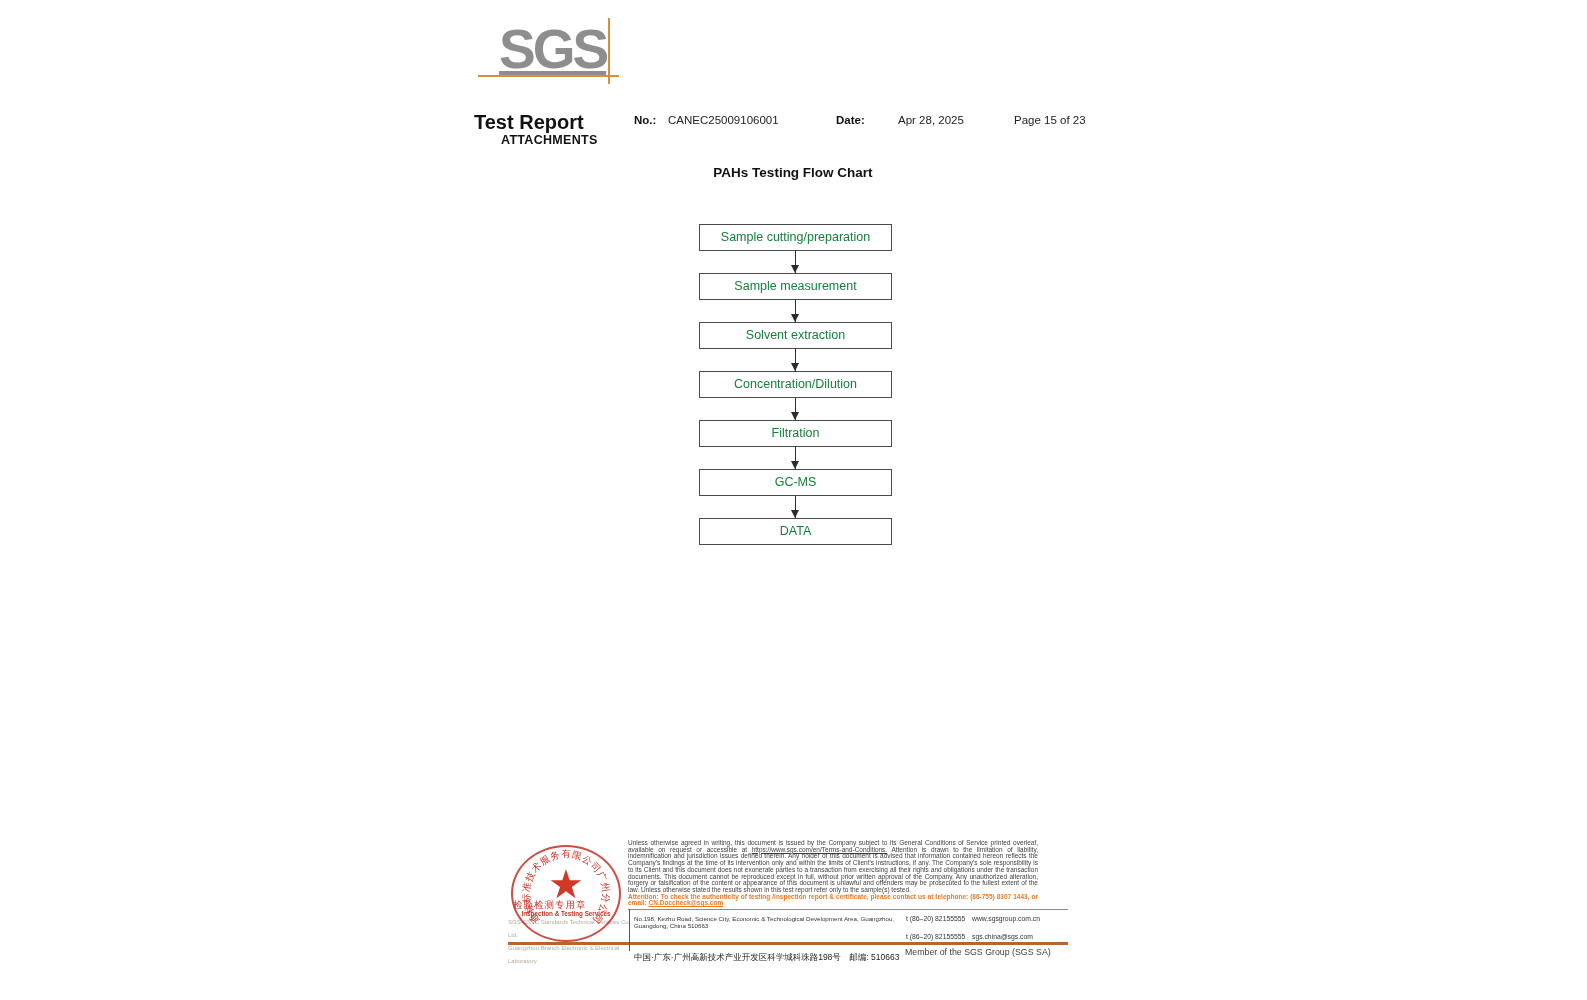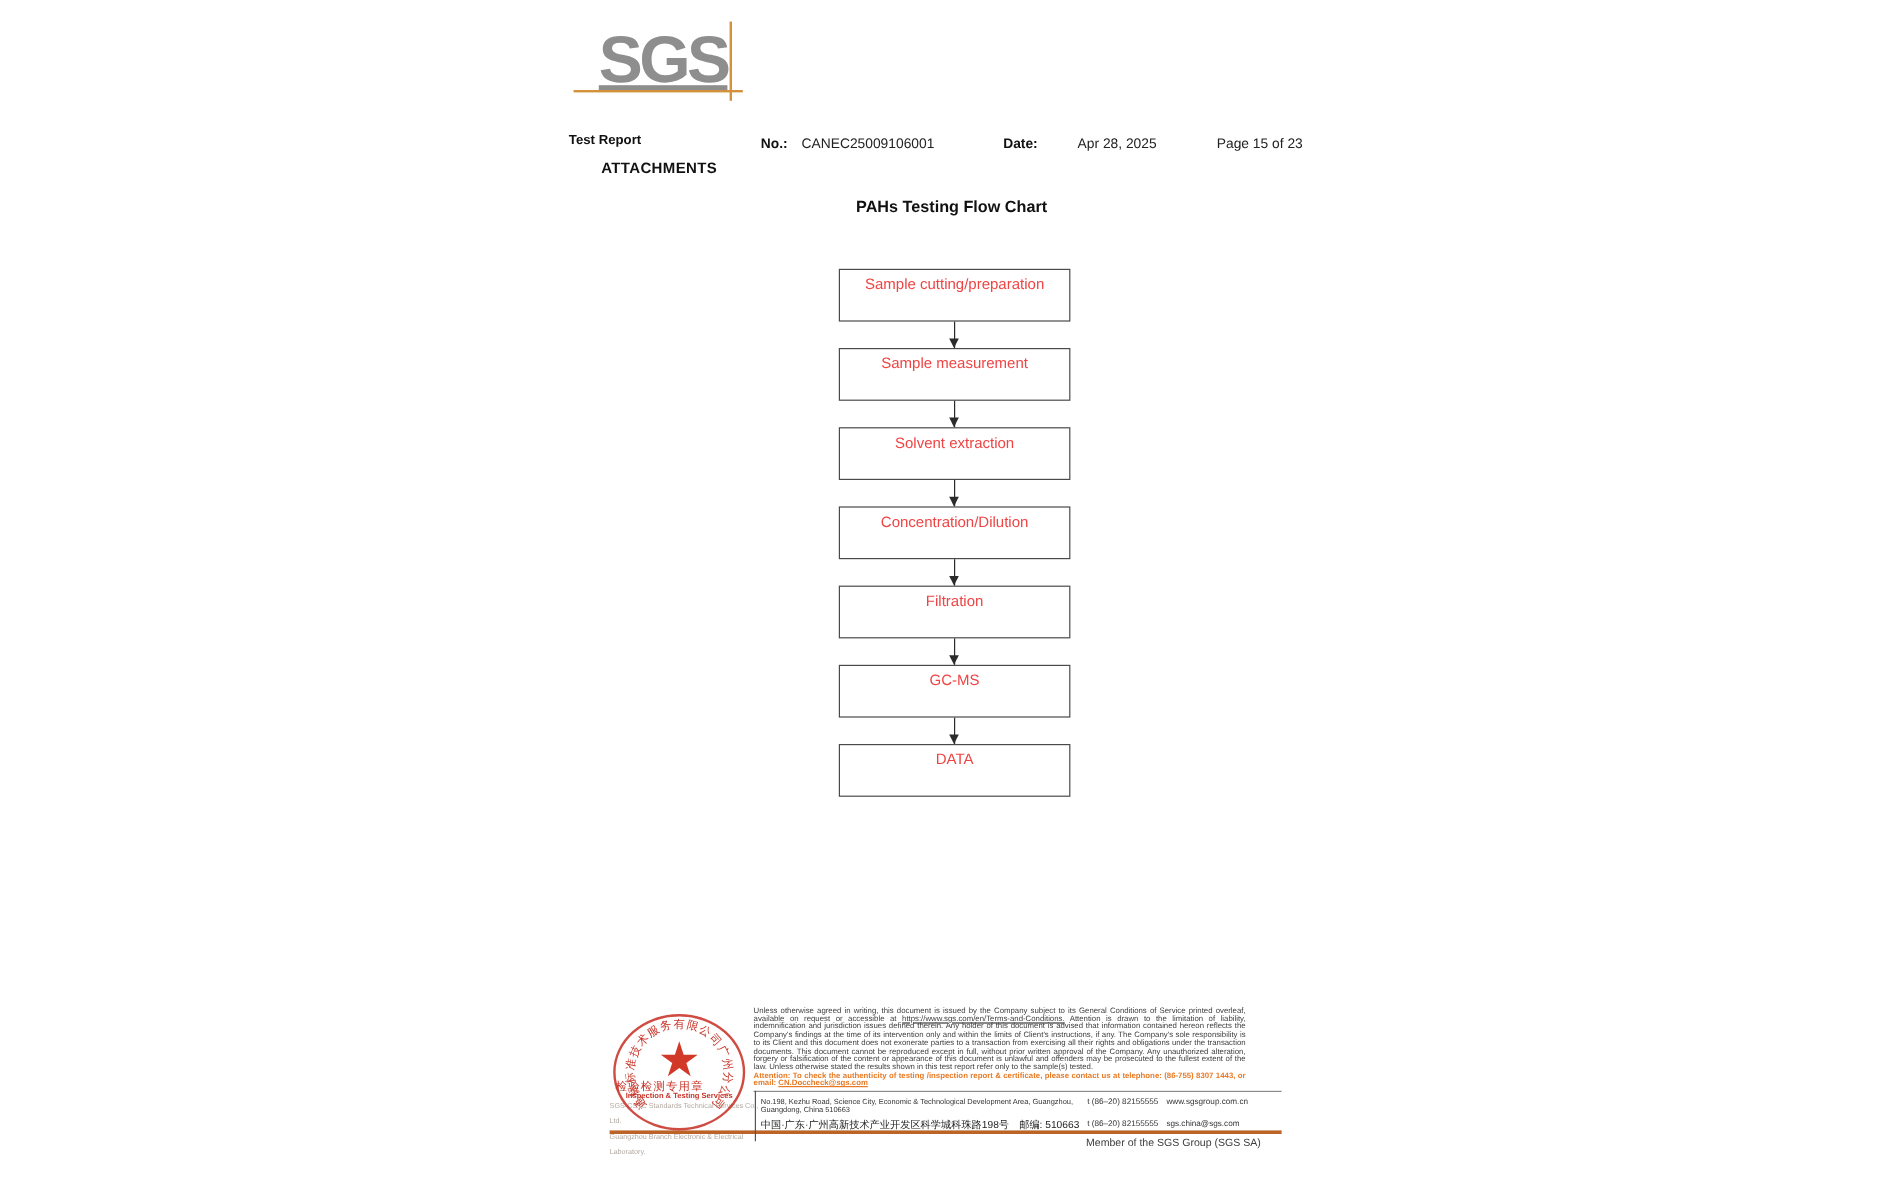--- a/index.html
+++ b/index.html
@@ -7,31 +7,31 @@
   body { font-family:"Liberation Sans","DejaVu Sans",sans-serif; color:#1c1c1c; position:relative; }
   .abs { position:absolute; }
 
   
   .sgs-word { left:499px; top:22px; font-size:55px; line-height:55px; font-weight:bold;
               color:#8e8e8e; letter-spacing:-3px;text-decoration:underline; }
   .logo-vline { left:608px; top:18px; width:2px; height:66px; background:#d4913c; }
   .logo-hline { left:478px; top:75px; width:141px; height:2px; background:#d4913c; }
 
   
-  .report-title { left:474px; top:111px; font-size:11px; font-weight:bold; color:#111; }
+  .report-title { left:474px; top:111px; font-size:20px; font-weight:bold; color:#111; }
   .hdr-lbl  { top:114px; font-size:11.5px; font-weight:bold; color:#111; }
   .hdr-val  { top:114px; font-size:11.5px; color:#222; }
   .attachments { left:501px; top:133px; font-size:12.5px; font-weight:bold; color:#111; letter-spacing:.3px; }
 
   
   .chart-title { left:643px; top:165px; width:300px; text-align:center;
                  font-size:13.5px; font-weight:bold; color:#111; }
   .flowchart { left:699px; top:224px; width:193px; display:flex; flex-direction:column; align-items:stretch; }
-  .fc-box { height:44px; border:1px solid #4a4a4a; background:#fff; text-align:center;
-            padding-top:5px; font-size:12.5px; color:#ef4444; }
+  .fc-box { height:27px; border:1px solid #4a4a4a; background:#fff; text-align:center;
+            padding-top:5px; font-size:12.5px; color:#15803d; }
   .fc-arrow { height:22px; width:1.5px; margin:0 auto; background:#2b2b2b; position:relative; }
   .fc-arrow::after { content:""; position:absolute; bottom:0; left:-3.5px;
             border-left:4.5px solid transparent; border-right:4.5px solid transparent;
             border-top:8px solid #2b2b2b; }
 
   
   .stamp { left:511px; top:845px; width:110px; height:97px; border-radius:50%;
            border:2.5px solid rgba(197,40,28,.88); z-index:5; opacity:.95; }
   .stamp-ring span { position:absolute; left:50%; top:50%; font-size:9.5px; color:#c5281c; line-height:1; }
   .stamp-star { position:absolute; left:50%; top:40%; transform:translate(-50%,-50%);
@@ -50,21 +50,21 @@
   .legal a, .legal .lk { color:inherit; text-decoration:underline; }
   .attention { color:#e87a25; font-weight:bold; }
   .attention .lk { color:#e87a25; }
 
   
   .addr-toprule { left:628px; top:909px; width:440px; height:1px; background:#8c8c8c; }
   .addr-vline   { left:629px; top:909px; width:1px; height:42px; background:#555; z-index:6; }
   .addr { left:634px; top:911px; width:434px; }
   .addr-row { display:grid; grid-template-columns:272px 66px auto; align-items:start; }
   .addr-en { font-size:6.2px; color:#333; padding-top:4px; }
-  .addr-cn { font-size:8.5px; color:#222; padding-top:3px; }
+  .addr-cn { font-size:8.5px; color:#222; padding-top:3px;margin-top:20px; }
   .addr-tel, .addr-net { font-size:6.8px; color:#333; padding-top:4px; }
 
   .footer-rule { left:508px; top:942px; width:560px; height:2.5px; background:#bc6428; z-index:4; }
   .member { left:905px; top:947px; font-size:8.8px; color:#3d3d3d; }
 </style>
 </head>
 <body>
 
 <div class="abs sgs-word">SGS</div>
 <div class="abs logo-vline"></div>

